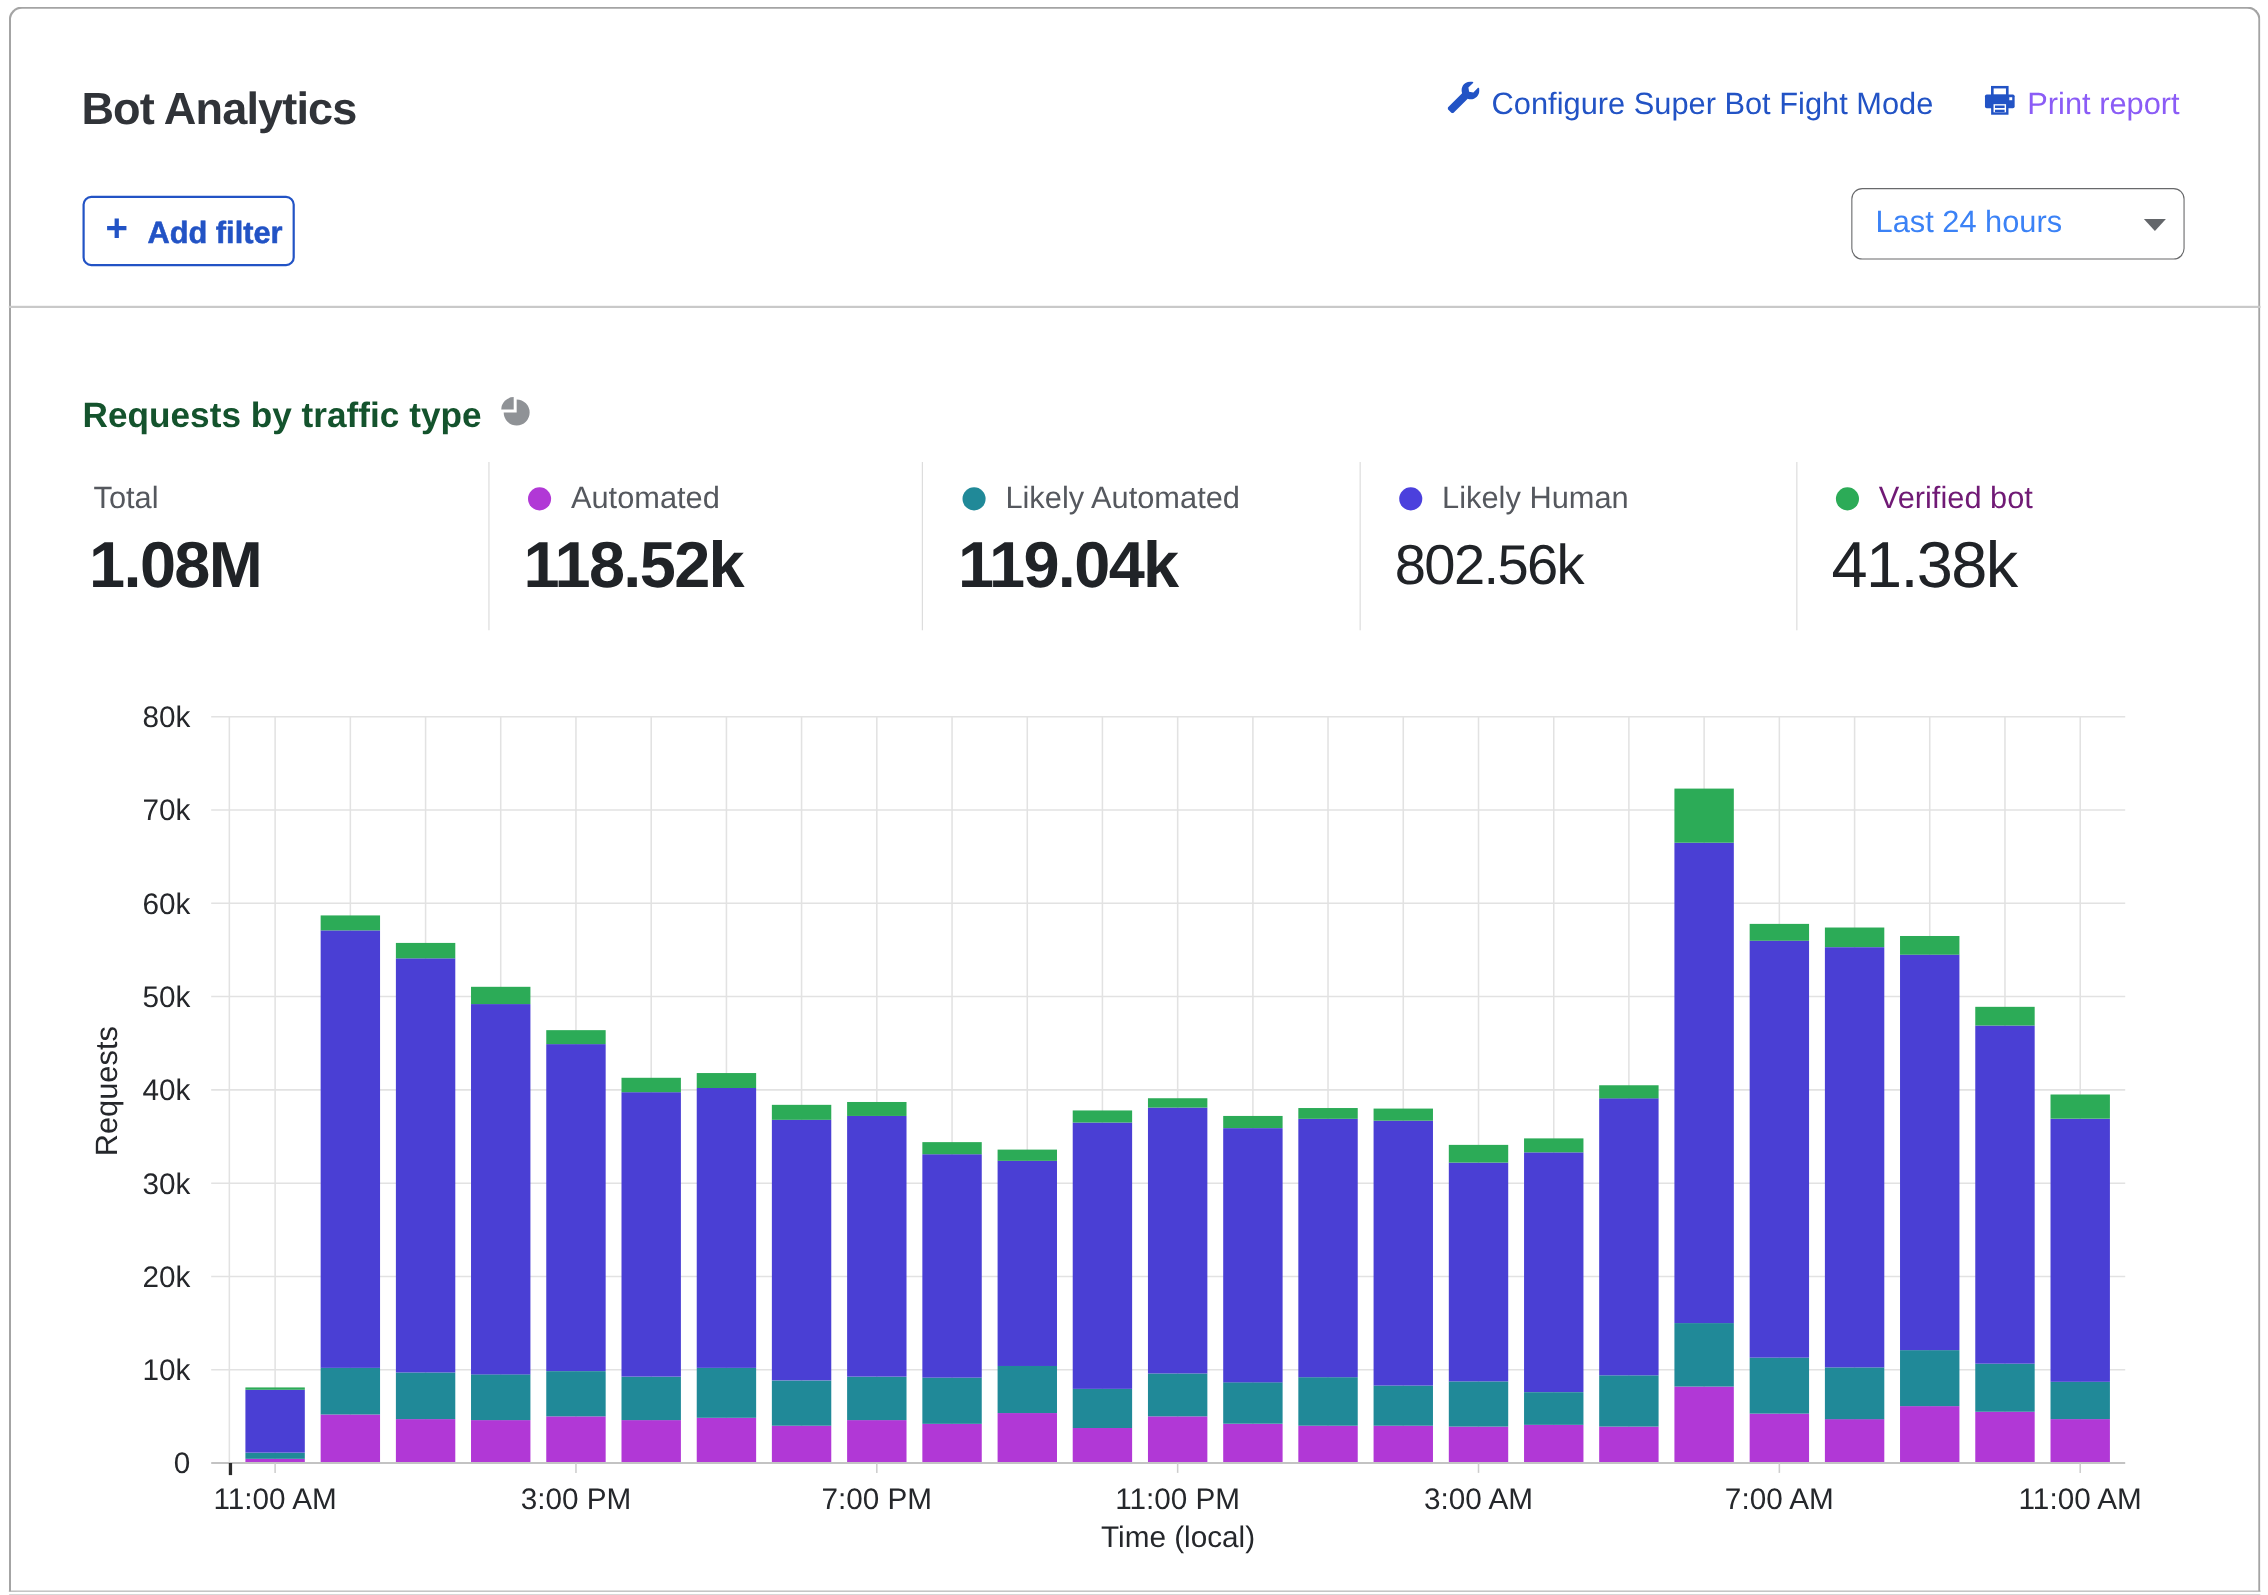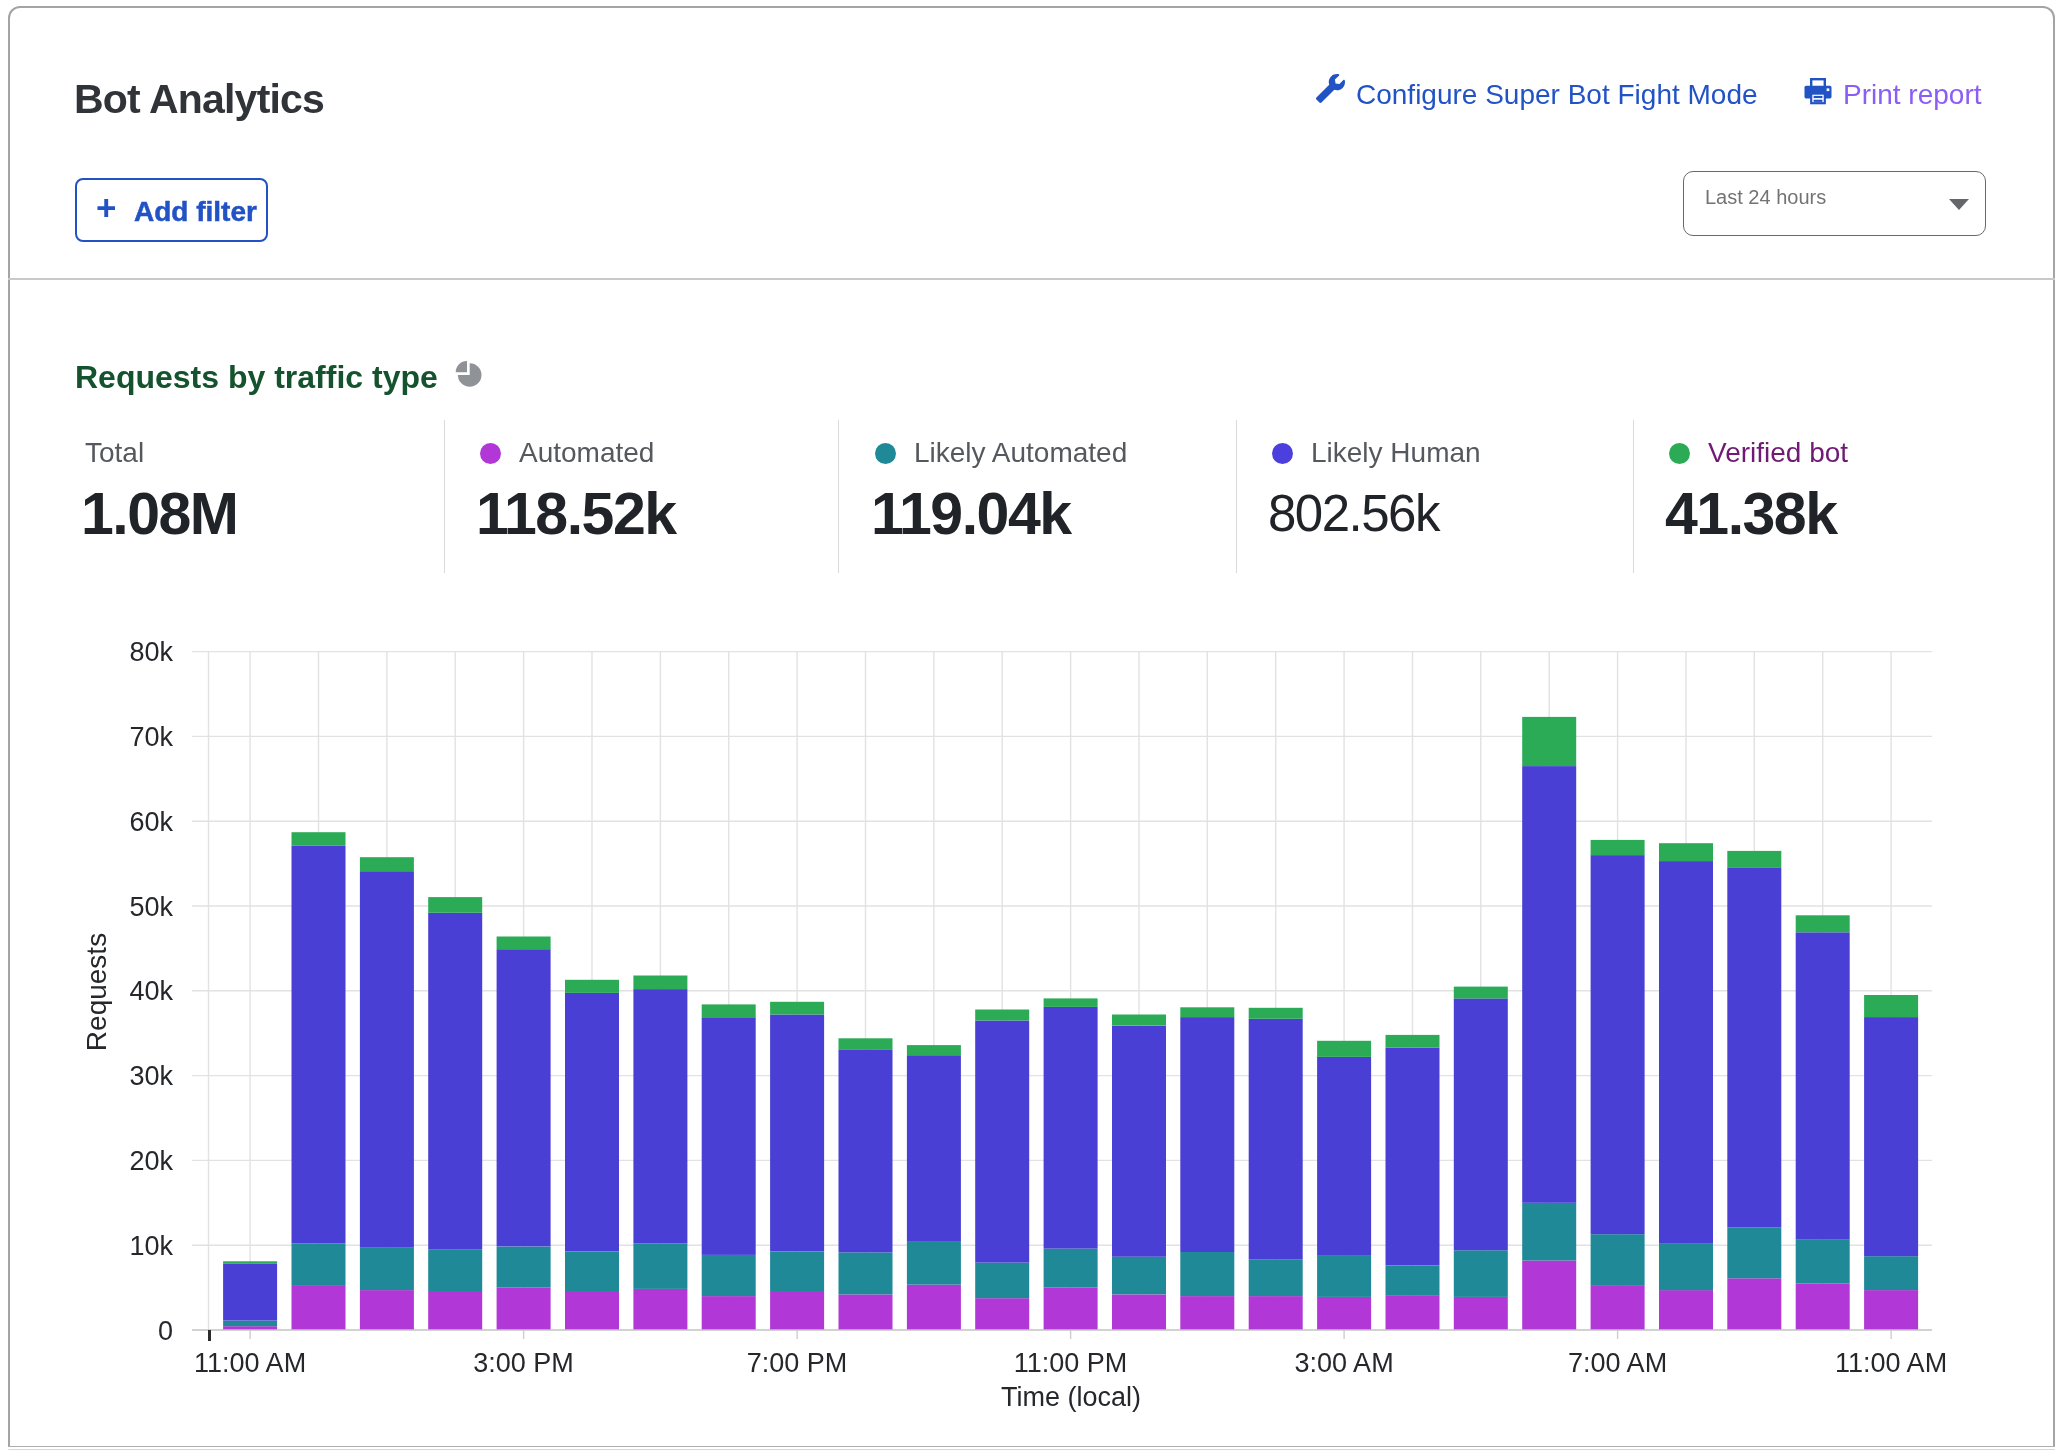--- a/index.html
+++ b/index.html
@@ -28,21 +28,21 @@
 <line x1="9.6" y1="22.8" x2="18.4" y2="22.8" stroke="#2253c5" stroke-width="2.2"></line>
 </svg>
 <a class="abs" style="left:1843px;top:79px;font-size:28px;color:#8b5cf6;text-decoration:none;">Print report</a>
 
 <div class="abs" style="left:75px;top:178px;width:189px;height:60px;border:2px solid #2253c5;border-radius:8px;">
   <span style="position:absolute;left:19px;top:8px;font-size:35px;color:#2253c5;font-weight:700;">+</span>
   <span style="position:absolute;left:57px;top:16px;font-size:28px;color:#2253c5;font-weight:700;-webkit-text-stroke:0.5px #2253c5;">Add filter</span>
 </div>
 
 <div class="abs" style="left:1683px;top:171px;width:301px;height:63px;border:1.8px solid #68696b;border-radius:10px;">
-  <span style="position:absolute;left:21px;top:14px;font-size:20px;color:#737373;">Last 24 hours</span>
+  <span style="position:absolute;left:21px;top:14px;font-size:28px;color:#3b82f6;">Last 24 hours</span>
   <span style="position:absolute;right:16px;top:27px;width:0;height:0;border-left:10.5px solid transparent;border-right:10.5px solid transparent;border-top:11px solid #63666a;"></span>
 </div>
 
 <div class="abs" style="left:8px;top:278px;width:2047px;height:1.5px;background:#c9c9c9;"></div>
 
 <div class="abs" style="left:75px;top:359px;font-size:32px;font-weight:700;color:#14532d;">Requests by traffic type</div>
 <svg width="34" height="34" viewBox="0 0 34 34" style="position:absolute;left:452px;top:358px">
 <path d="M 17.7 17 L 17.7 5.2 A 11.8 11.8 0 1 1 5.9 17 Z" fill="#8f9296"></path>
 <path d="M 15 14.3 L 3.7 14.3 A 11.3 11.3 0 0 1 15 3 Z" fill="#8f9296"></path>
 </svg>
@@ -53,21 +53,21 @@
 <div style="position:absolute;left:519px;top:437px;font-size:28px;line-height:31px;color:#55585e">Automated</div>
 <div style="position:absolute;left:476px;top:483px;font-size:59px;line-height:62px;font-weight:700;color:#202327;letter-spacing:-1.5px">118.52k</div>
 <div style="position:absolute;left:875px;top:443px;width:21px;height:21px;border-radius:50%;background:#208998"></div>
 <div style="position:absolute;left:914px;top:437px;font-size:28px;line-height:31px;color:#55585e">Likely Automated</div>
 <div style="position:absolute;left:871px;top:483px;font-size:59px;line-height:62px;font-weight:700;color:#202327;letter-spacing:-1.5px">119.04k</div>
 <div style="position:absolute;left:1272px;top:443px;width:21px;height:21px;border-radius:50%;background:#4b40dd"></div>
 <div style="position:absolute;left:1311px;top:437px;font-size:28px;line-height:31px;color:#55585e">Likely Human</div>
 <div style="position:absolute;left:1268px;top:483px;font-size:51px;line-height:62px;font-weight:400;color:#202327;letter-spacing:-1.5px">802.56k</div>
 <div style="position:absolute;left:1669px;top:443px;width:21px;height:21px;border-radius:50%;background:#2cab57"></div>
 <div style="position:absolute;left:1708px;top:437px;font-size:28px;line-height:31px;color:#701a75">Verified bot</div>
-<div style="position:absolute;left:1665px;top:483px;font-size:59px;line-height:62px;font-weight:700;color:#202327;letter-spacing:-1.5px">41.38k</div>
+<div style="position:absolute;left:1665px;top:483px;font-size:59px;line-height:62px;font-weight:400;color:#202327;letter-spacing:-1.5px">41.38k</div>
 <div style="position:absolute;left:444px;top:420px;width:1px;height:153px;background:#dadada"></div>
 <div style="position:absolute;left:838px;top:420px;width:1px;height:153px;background:#dadada"></div>
 <div style="position:absolute;left:1236px;top:420px;width:1px;height:153px;background:#dadada"></div>
 <div style="position:absolute;left:1633px;top:420px;width:1px;height:153px;background:#dadada"></div>
 
 <svg width="2062" height="1450" viewBox="0 0 2062 1450" style="position:absolute;left:0;top:0" font-family="Liberation Sans, sans-serif">
 <line x1="192.0" y1="1245.2" x2="1932.0" y2="1245.2" stroke="#e2e2e2" stroke-width="1.4"></line>
 <line x1="192.0" y1="1160.4" x2="1932.0" y2="1160.4" stroke="#e2e2e2" stroke-width="1.4"></line>
 <line x1="192.0" y1="1075.6" x2="1932.0" y2="1075.6" stroke="#e2e2e2" stroke-width="1.4"></line>
 <line x1="192.0" y1="990.8" x2="1932.0" y2="990.8" stroke="#e2e2e2" stroke-width="1.4"></line>

